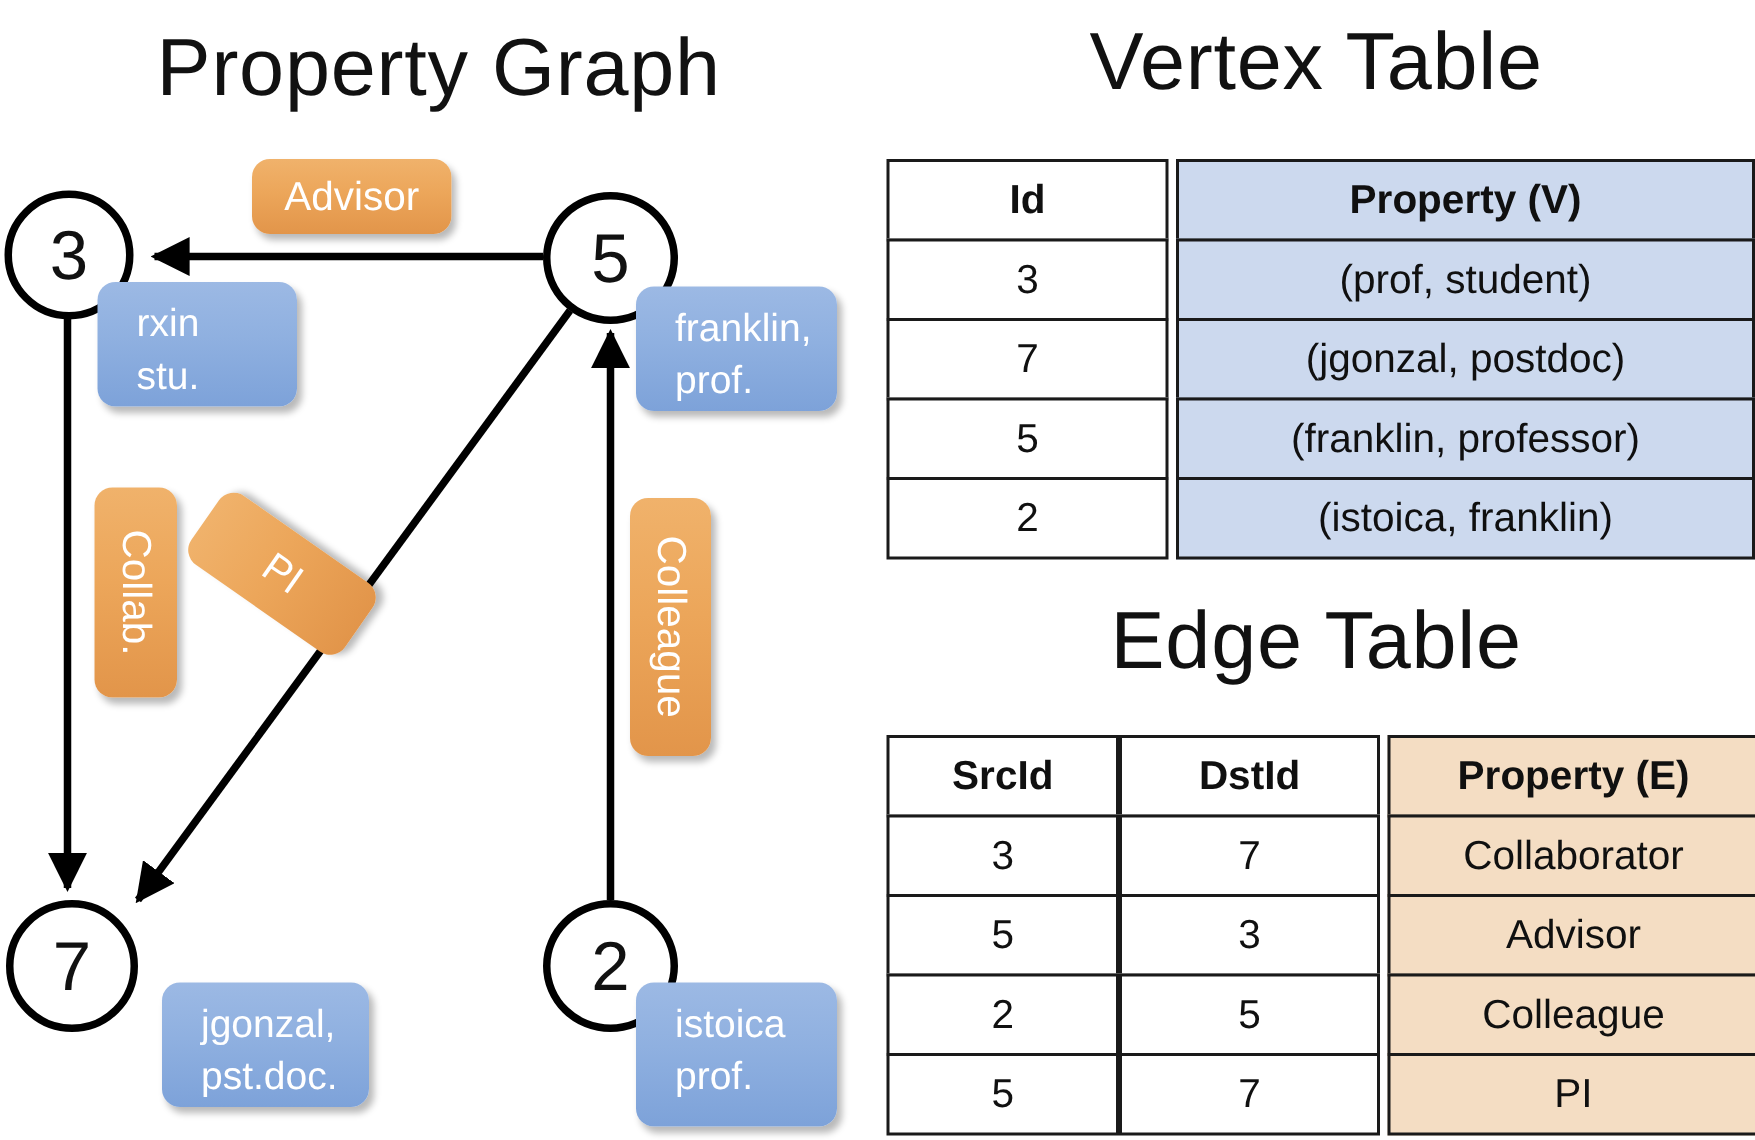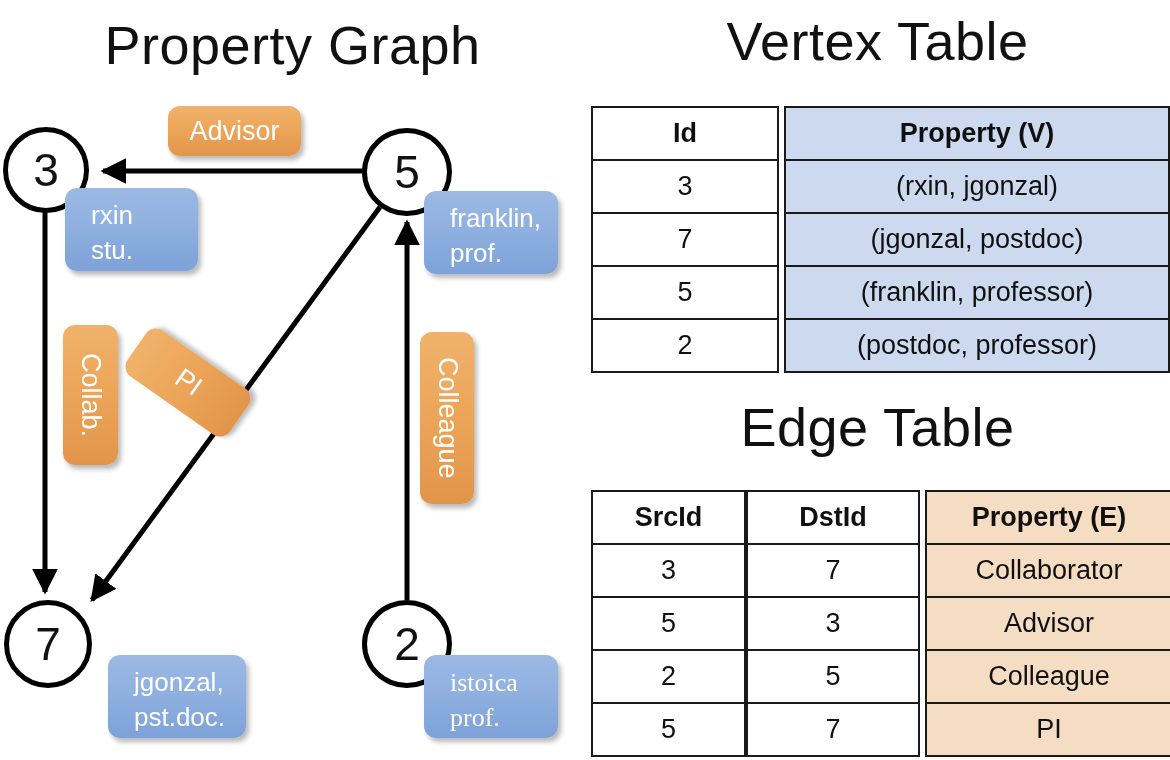--- a/index.html
+++ b/index.html
@@ -190,21 +190,21 @@
     <div class="blue-box" style="left:424px; top:191px; width:134px; height:83px;">
       <span>franklin,</span>
       <span>prof.</span>
     </div>
 
     <div class="blue-box" style="left:62px; top:655px; width:138px; height:83px;margin-left:46px;">
       <span>jgonzal,</span>
       <span>pst.doc.</span>
     </div>
 
-    <div class="blue-box" style="left:424px; top:655px; width:134px; height:83px;font-family:Liberation Serif, serif;">
+    <div class="blue-box" style="left:424px; top:655px; width:134px; height:96px;">
       <span>istoica</span>
       <span>prof.</span>
     </div>
 
     <div class="orange-box" style="left:168px; top:106px; width:133px; height:50px;">
       <span>Advisor</span>
     </div>
 
     <div class="orange-box vertical-text" style="left:63px; top:325px; width:55px; height:140px;">
       <span>Collab.</span>
@@ -222,24 +222,24 @@
   <div class="tbl" id="vertex-table">
     <div class="tbl-col col-id">
       <div class="cell hdr">Id</div>
       <div class="cell">3</div>
       <div class="cell">7</div>
       <div class="cell">5</div>
       <div class="cell">2</div>
     </div>
     <div class="tbl-col col-prop">
       <div class="cell hdr blue">Property (V)</div>
-      <div class="cell blue">(rxin, jgonzal)</div>
+      <div class="cell blue">(prof, student)</div>
       <div class="cell blue">(jgonzal, postdoc)</div>
       <div class="cell blue">(franklin, professor)</div>
-      <div class="cell blue">(postdoc, professor)</div>
+      <div class="cell blue">(istoica, franklin)</div>
     </div>
   </div>
 
   <div class="tbl" id="edge-table">
     <div class="tbl-col col-src">
       <div class="cell hdr">SrcId</div>
       <div class="cell">3</div>
       <div class="cell">5</div>
       <div class="cell">2</div>
       <div class="cell">5</div>

